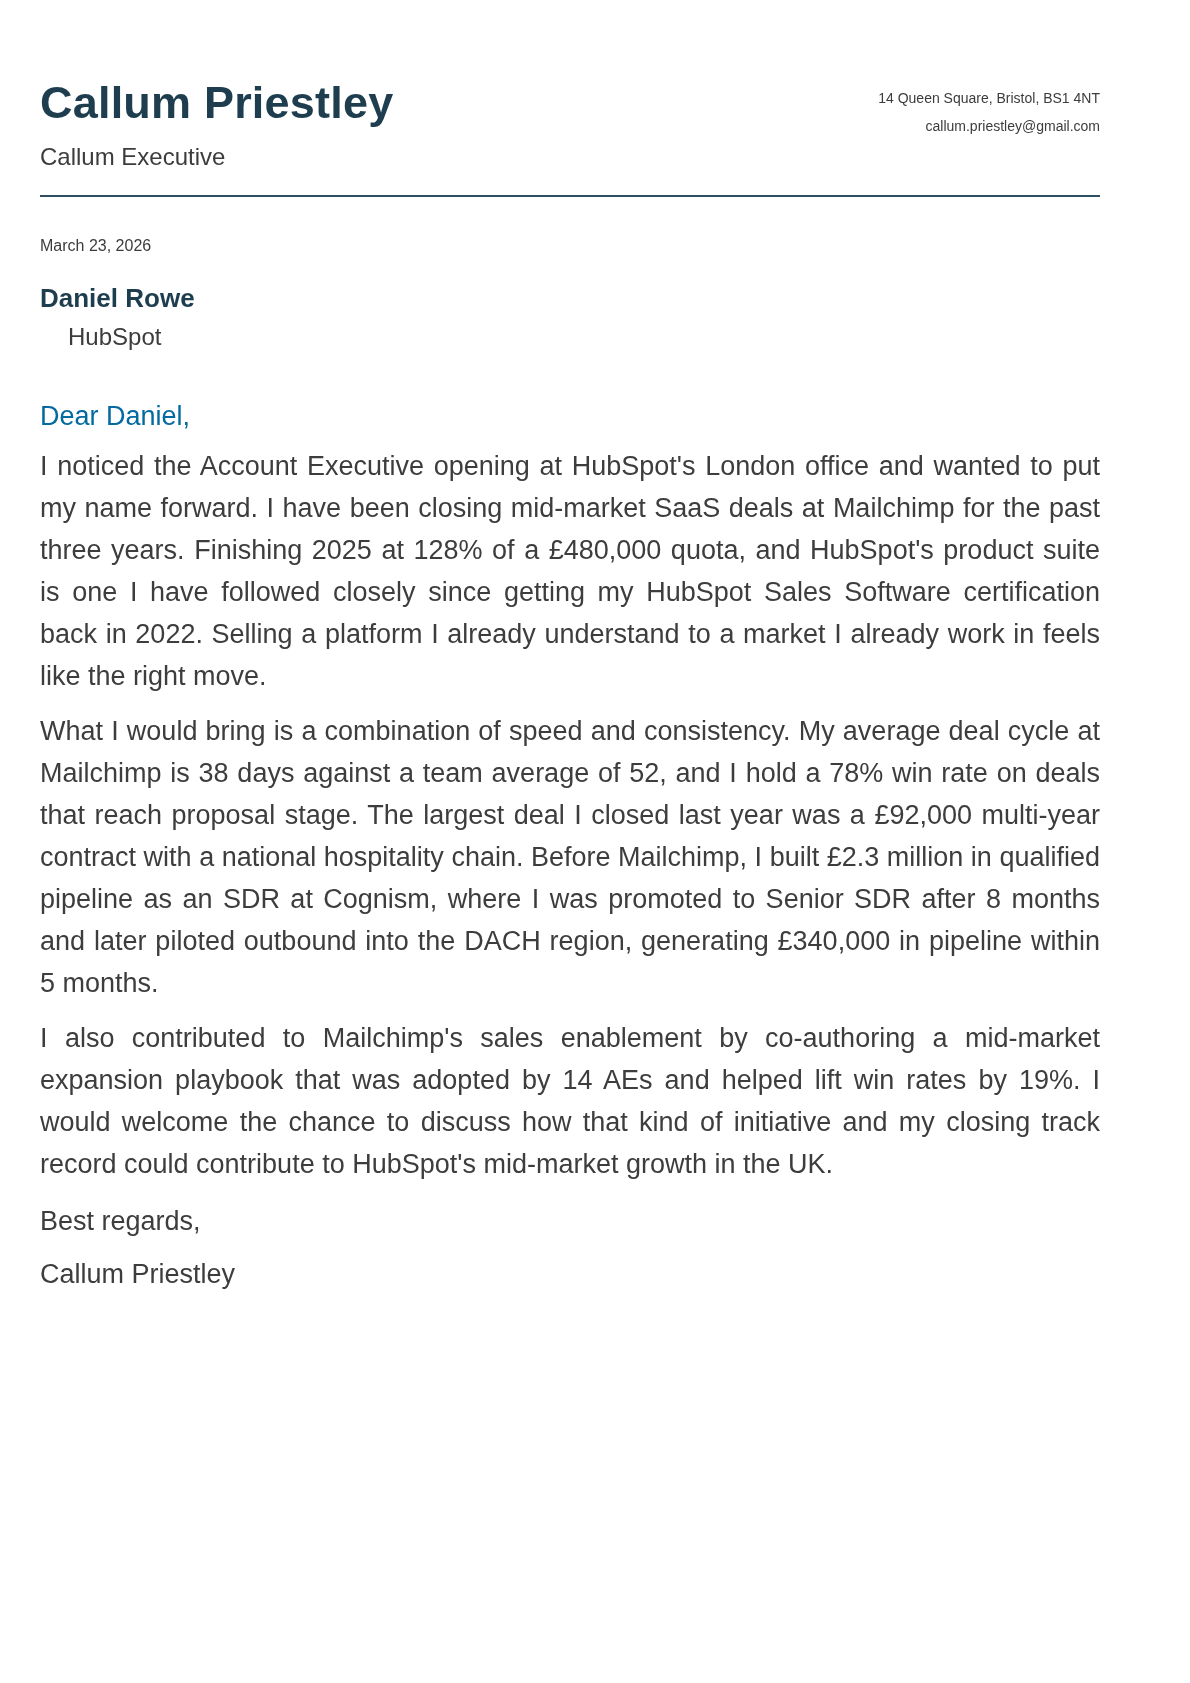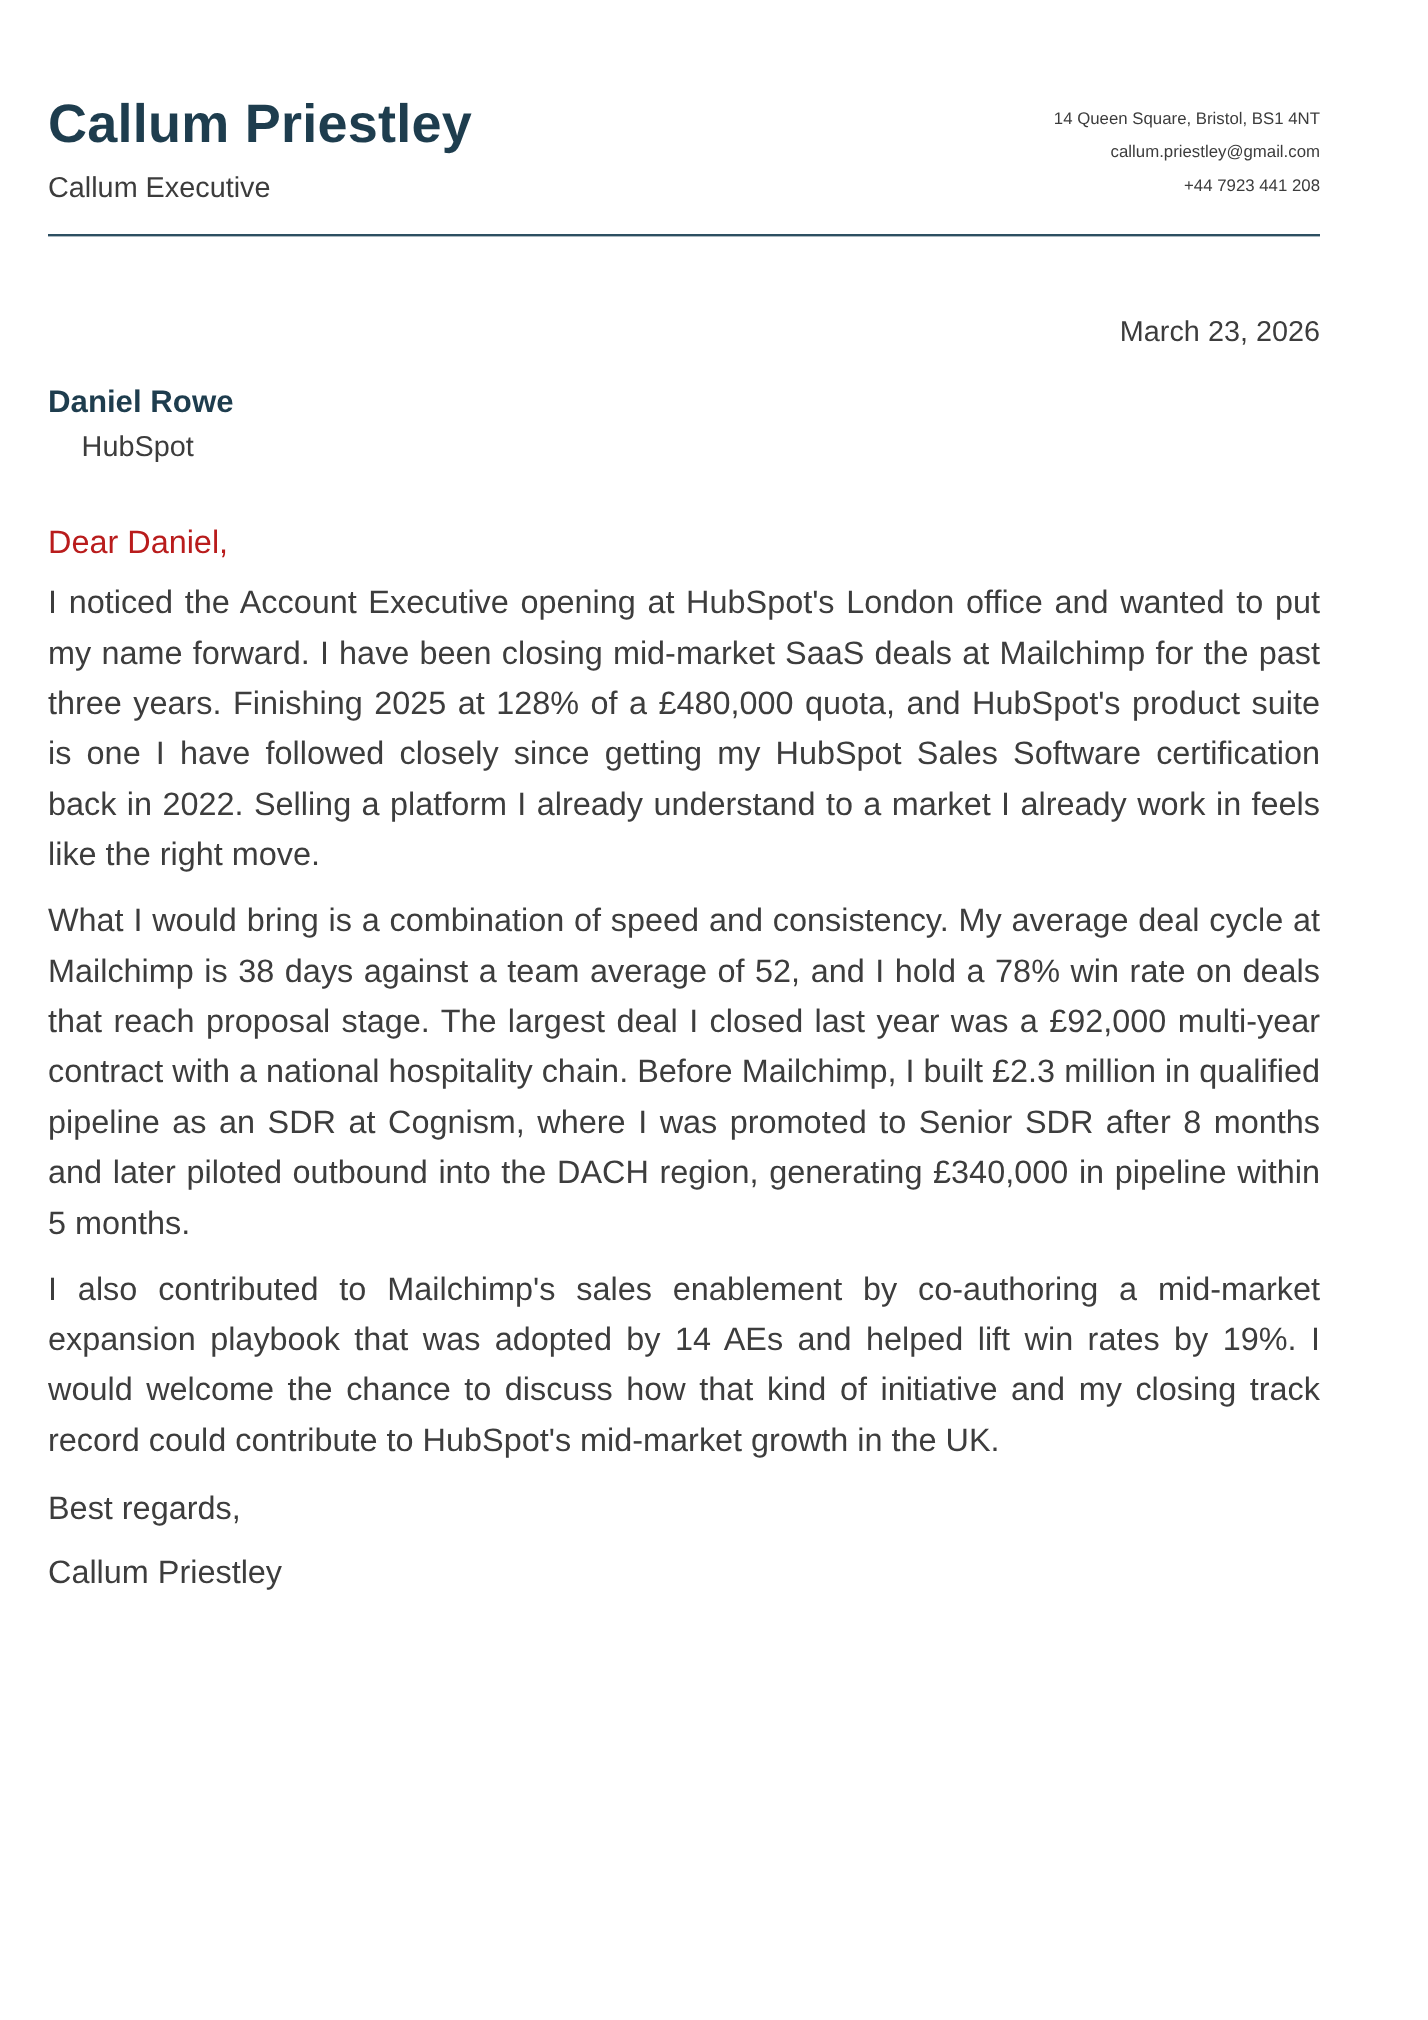--- a/index.html
+++ b/index.html
@@ -42,41 +42,40 @@
     color: #3c3c3c;
     padding-top: 6px;
     white-space: nowrap;
   }
   .header-divider {
     border: none;
     border-top: 2px solid #2d4f61;
     margin-top: 24px;
   }
   .date-line {
-    margin-top: 66px;
-    font-size: 24px;
+    margin-top: 40px;
+    font-size: 16px;
     color: #3c3c3c;
-    text-align: right;
   }
   .recipient-name {
     margin-top: 28px;
     font-size: 26px;
     font-weight: 700;
     color: #1e3d4e;
   }
   .recipient-company {
     margin-top: 9px;
     font-size: 24px;
     color: #3c3c3c;
     margin-left: 28px;
   }
   .salutation {
     margin-top: 50px;
     font-size: 27px;
-    color: #b91c1c;
+    color: #0369a1;
   }
   .body-paragraph {
     margin-top: 13px;
     font-size: 27px;
     line-height: 42px;
     text-align: justify;
     color: #3d3d3d;
   }
   .closing {
     margin-top: 15px;
@@ -97,21 +96,20 @@
 <div class="page">
 
   <div class="letter-header">
     <div class="identity">
       <div class="person-name">Callum Priestley</div>
       <div class="job-title">Callum Executive</div>
     </div>
     <div class="contact-block">
       <div>14 Queen Square, Bristol, BS1 4NT</div>
       <div>callum.priestley@gmail.com</div>
-      <div>+44 7923 441 208</div>
     </div>
   </div>
 
   <hr class="header-divider">
 
   <div class="date-line">March 23, 2026</div>
 
   <div class="recipient-name">Daniel Rowe</div>
   <div class="recipient-company">HubSpot</div>
 

